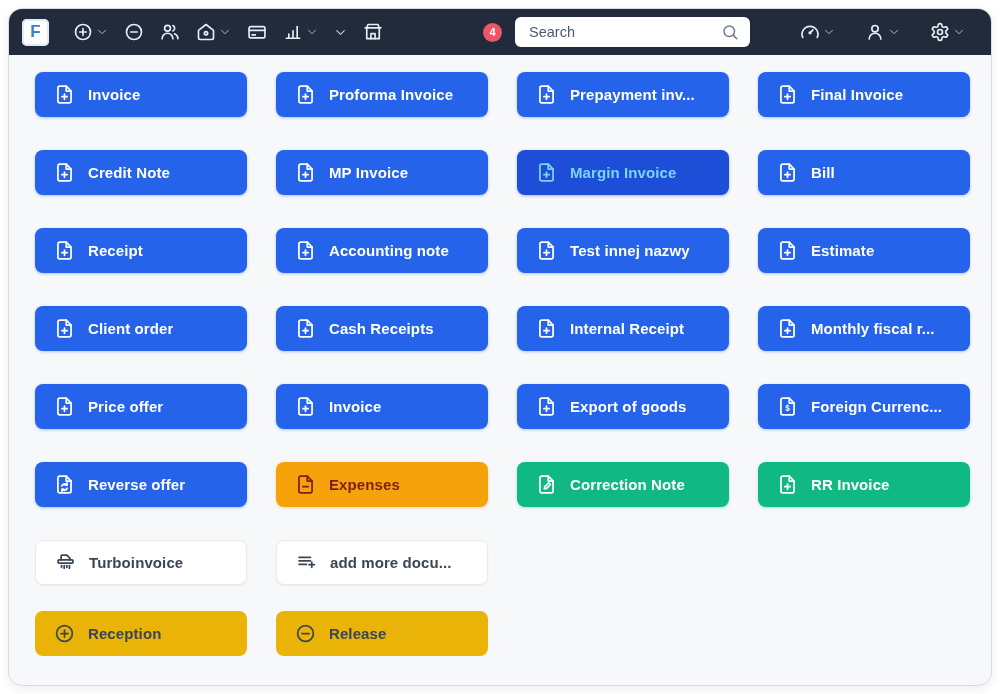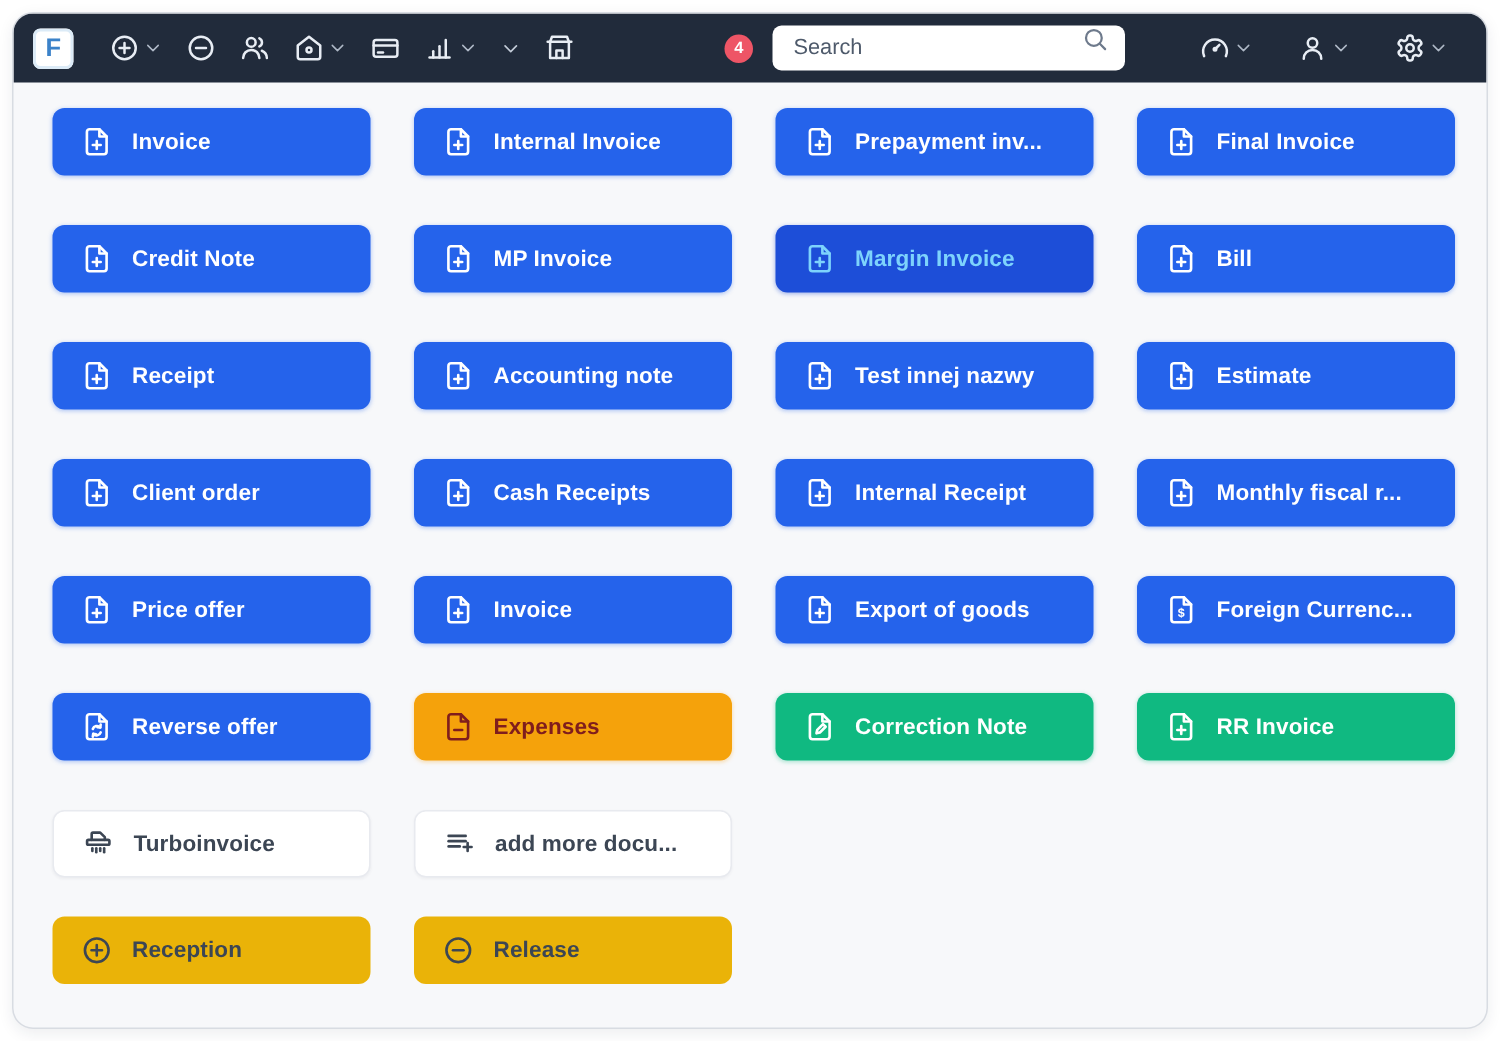--- a/index.html
+++ b/index.html
@@ -34,21 +34,21 @@
   .tb-item .chev svg{width:12px;height:12px;color:#aeb8c6;}
   .tb-item.chev-only svg{width:13px;height:13px;color:#c3ccd8;}
   .tb-spacer{flex:1;}
   .badge{
     width:19px;height:19px;border-radius:50%;color:#fff;
     font-size:11px;font-weight:bold;display:flex;align-items:center;
     justify-content:center;margin-right:13px;flex-shrink:0;cursor:pointer;
   }
   .search{
     width:212px;height:30px;background:#ffffff;border-radius:6px;
-    display:flex;padding:0 11px 0 12px;gap:8px;
+    display:flex;align-items:center;padding:0 11px 0 12px;gap:8px;
     flex-shrink:0;
   }
   .search input{
     border:none;outline:none;flex:1;min-width:0;font-size:14.5px;
     color:#333c4a;background:transparent;font-family:inherit;
   }
   .search input::placeholder{color:#4e5a6b;opacity:1;}
   .search .mag svg{width:18px;height:18px;color:#6e7a8c;display:block;}
   .right-gap{width:42px;}
   .toolbar-right{display:flex;align-items:center;gap:14px;}
@@ -237,21 +237,21 @@
         </button>
         <button class="doc-btn blue">
           <span class="">
             <svg viewBox="0 0 24 24" fill="none" stroke="currentColor" stroke-width="2" stroke-linecap="round" stroke-linejoin="round">
               <path d="M14 2.5H6.5a2 2 0 0 0-2 2v15a2 2 0 0 0 2 2h11a2 2 0 0 0 2-2V8z"></path>
               <path d="M14 2.5V8h5.5"></path>
               <path d="M12 11.5v6"></path>
               <path d="M9 14.5h6"></path>
             </svg>
           </span>
-          <span class="doc-label">Internal Invoice</span>
+          <span class="doc-label">Proforma Invoice</span>
         </button>
         <button class="doc-btn blue">
           <span class="">
             <svg viewBox="0 0 24 24" fill="none" stroke="currentColor" stroke-width="2" stroke-linecap="round" stroke-linejoin="round">
               <path d="M14 2.5H6.5a2 2 0 0 0-2 2v15a2 2 0 0 0 2 2h11a2 2 0 0 0 2-2V8z"></path>
               <path d="M14 2.5V8h5.5"></path>
               <path d="M12 11.5v6"></path>
               <path d="M9 14.5h6"></path>
             </svg>
           </span>

